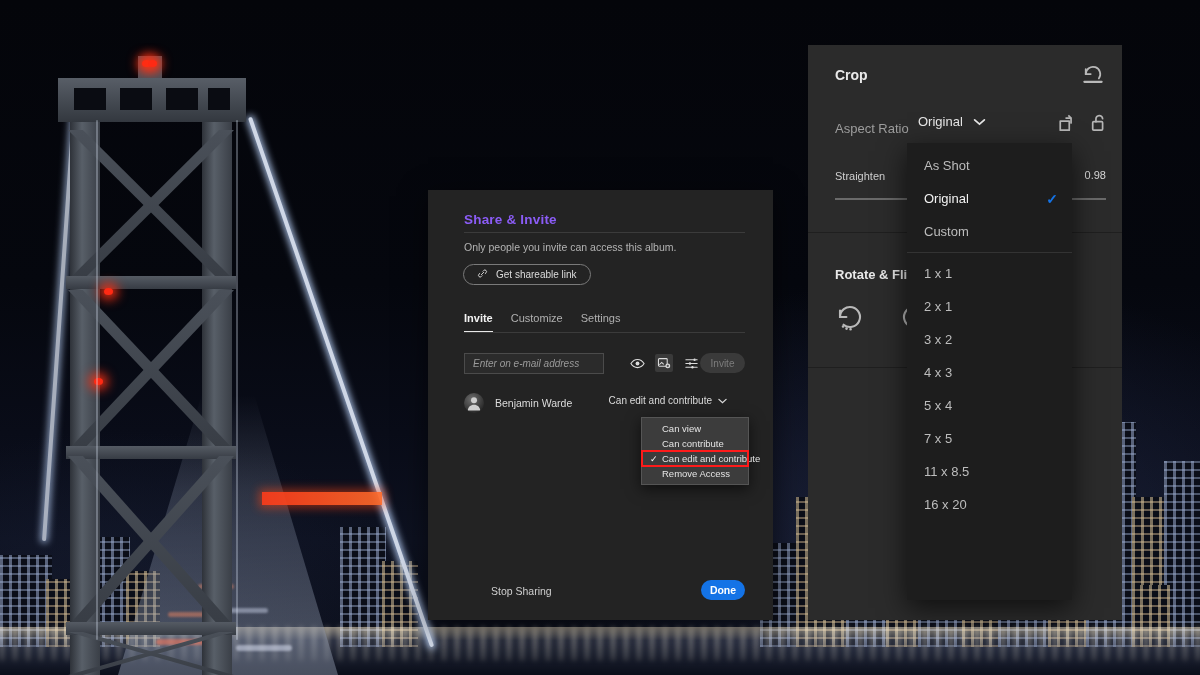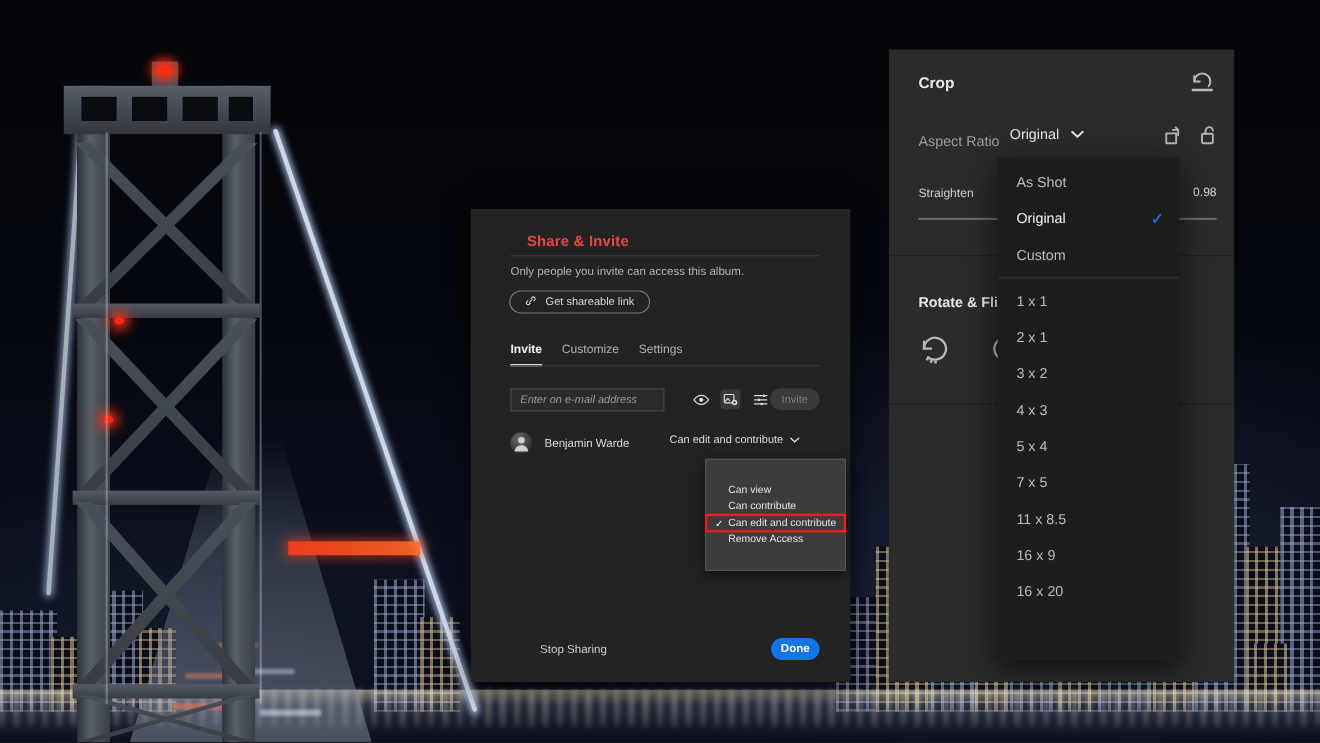--- a/index.html
+++ b/index.html
@@ -88,21 +88,21 @@
     background:linear-gradient(90deg,#ff3c1a,#ff6a2a);
     box-shadow:0 0 10px 3px rgba(255,70,20,.55); opacity:.92;
   }
 
   
   .share-dialog {
     position:absolute; left:428px; top:190px; width:345px; height:430px;
     background:#232323;
     box-shadow:0 6px 26px rgba(0,0,0,.55);
   }
-  .sd-title { position:absolute; left:51px; top:22px; font-size:13.5px; font-weight:bold; color:#ef4444; letter-spacing:.2px; }
+  .sd-title { position:absolute; left:36px; top:22px; font-size:13.5px; font-weight:bold; color:#8b5cf6; letter-spacing:.2px; }
   .sd-rule { position:absolute; left:36px; right:28px; height:1px; background:#3b3b3b; }
   .sd-sub { position:absolute; left:36px; top:51px; font-size:10.5px; color:#b3b3b3; }
   .sd-linkbtn {
     position:absolute; left:35px; top:74px; height:21px; padding:0 13px;
     display:flex; align-items:center; gap:8px;
     border:1px solid #7a7a7a; border-radius:11px;
     font-size:10px; color:#dcdcdc; background:transparent; cursor:pointer;
   }
   .sd-tabs { position:absolute; left:36px; top:122px; display:flex; gap:18px; }
   .sd-tab { font-size:11px; color:#b0b0b0; padding-bottom:7px; cursor:pointer; }
@@ -135,22 +135,22 @@
   }
   .sd-stop { position:absolute; left:463px; top:585px; font-size:10.5px; color:#cfcfcf; cursor:pointer;margin-left:28px; }
   .sd-done {
     position:absolute; left:701px; top:580px; width:44px; height:20px; border-radius:10px;
     background:#1473e6; color:#fff; font-size:10.5px; font-weight:bold;
     display:flex; align-items:center; justify-content:center; cursor:pointer;
   }
 
   
   .perm-menu {
-    position:absolute; left:641px; top:417px; width:128px;
-    background:#3c3c3c; border:1px solid #555; padding:20px 0;
+    position:absolute; left:641px; top:417px; width:108px;
+    background:#3c3c3c; border:1px solid #555; padding:3px 0;
     box-shadow:0 4px 14px rgba(0,0,0,.6); z-index:20;
   }
   .perm-item {
     height:15px; display:flex; align-items:center; font-size:9.5px;
     color:#e4e4e4; padding-left:20px; position:relative; cursor:pointer; white-space:nowrap;
   }
   .perm-item .tick { position:absolute; left:8px; font-size:9px; color:#fff; }
   .perm-item.hl { outline:2px solid #ff1a1a; outline-offset:-1px; }
 
   
@@ -441,21 +441,18 @@
     <div class="ar-item">
       <span>5 x 4</span>
     </div>
     <div class="ar-item">
       <span>7 x 5</span>
     </div>
     <div class="ar-item">
       <span>11 x 8.5</span>
     </div>
     <div class="ar-item">
-      <span>16 x 9</span>
-    </div>
-    <div class="ar-item">
       <span>16 x 20</span>
     </div>
 
   </div>
 
 </div>
 
 </body></html>

